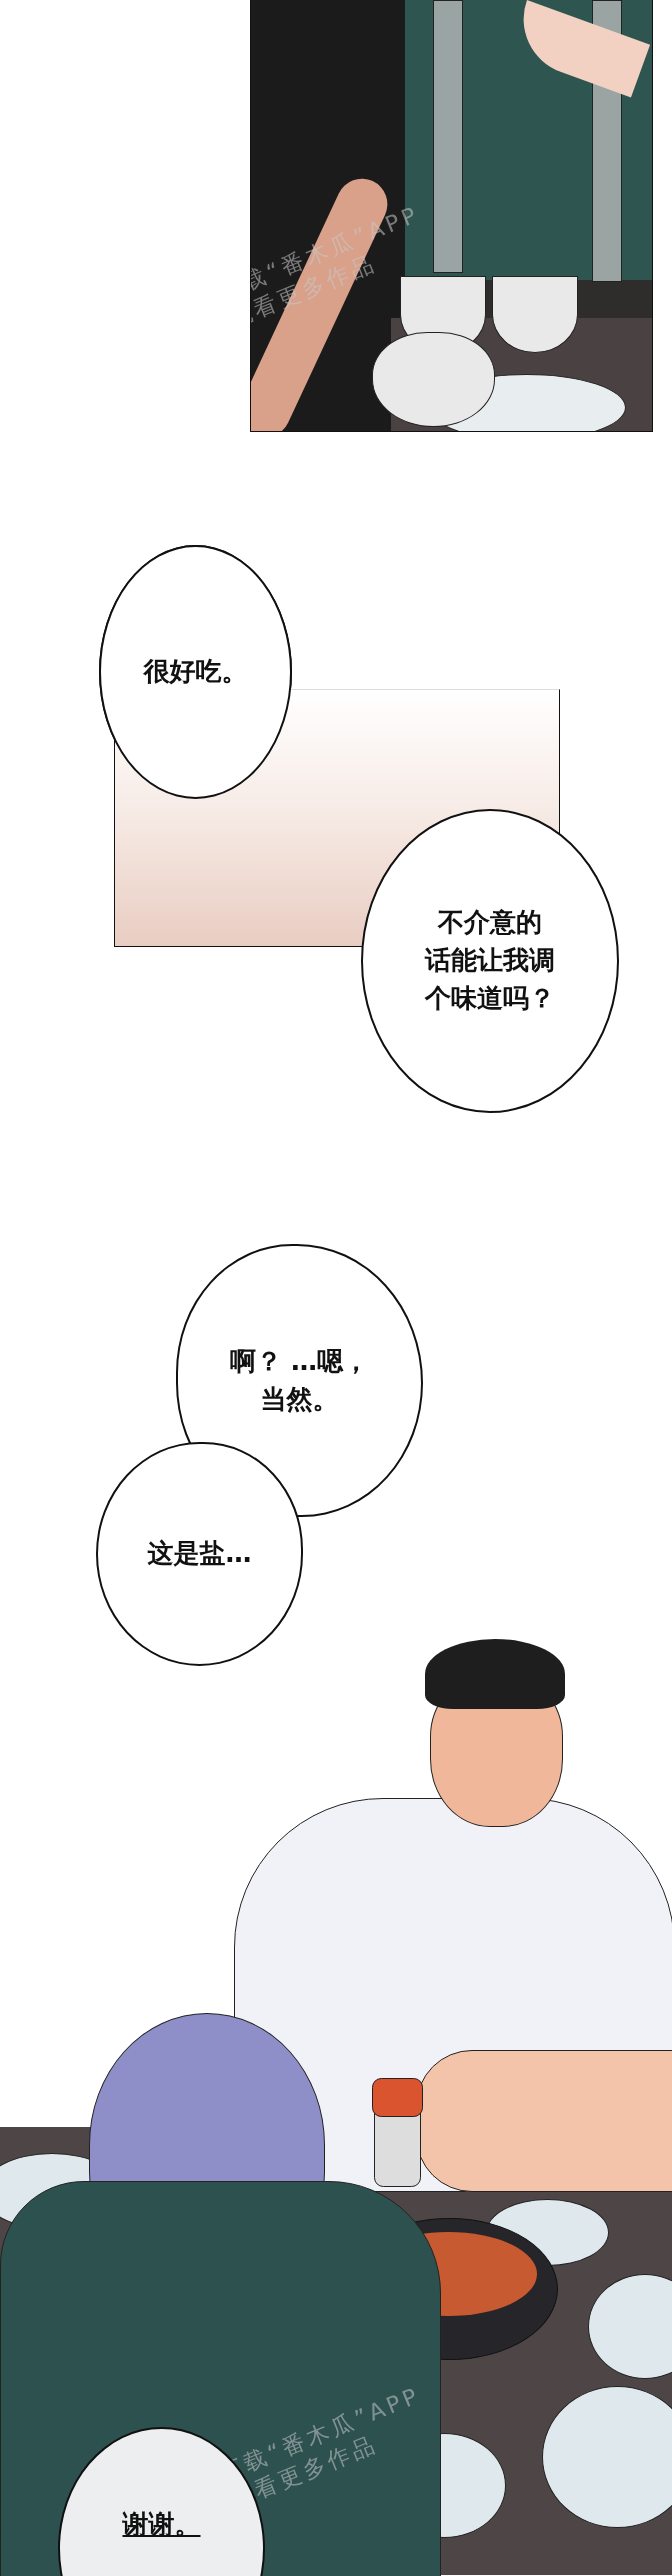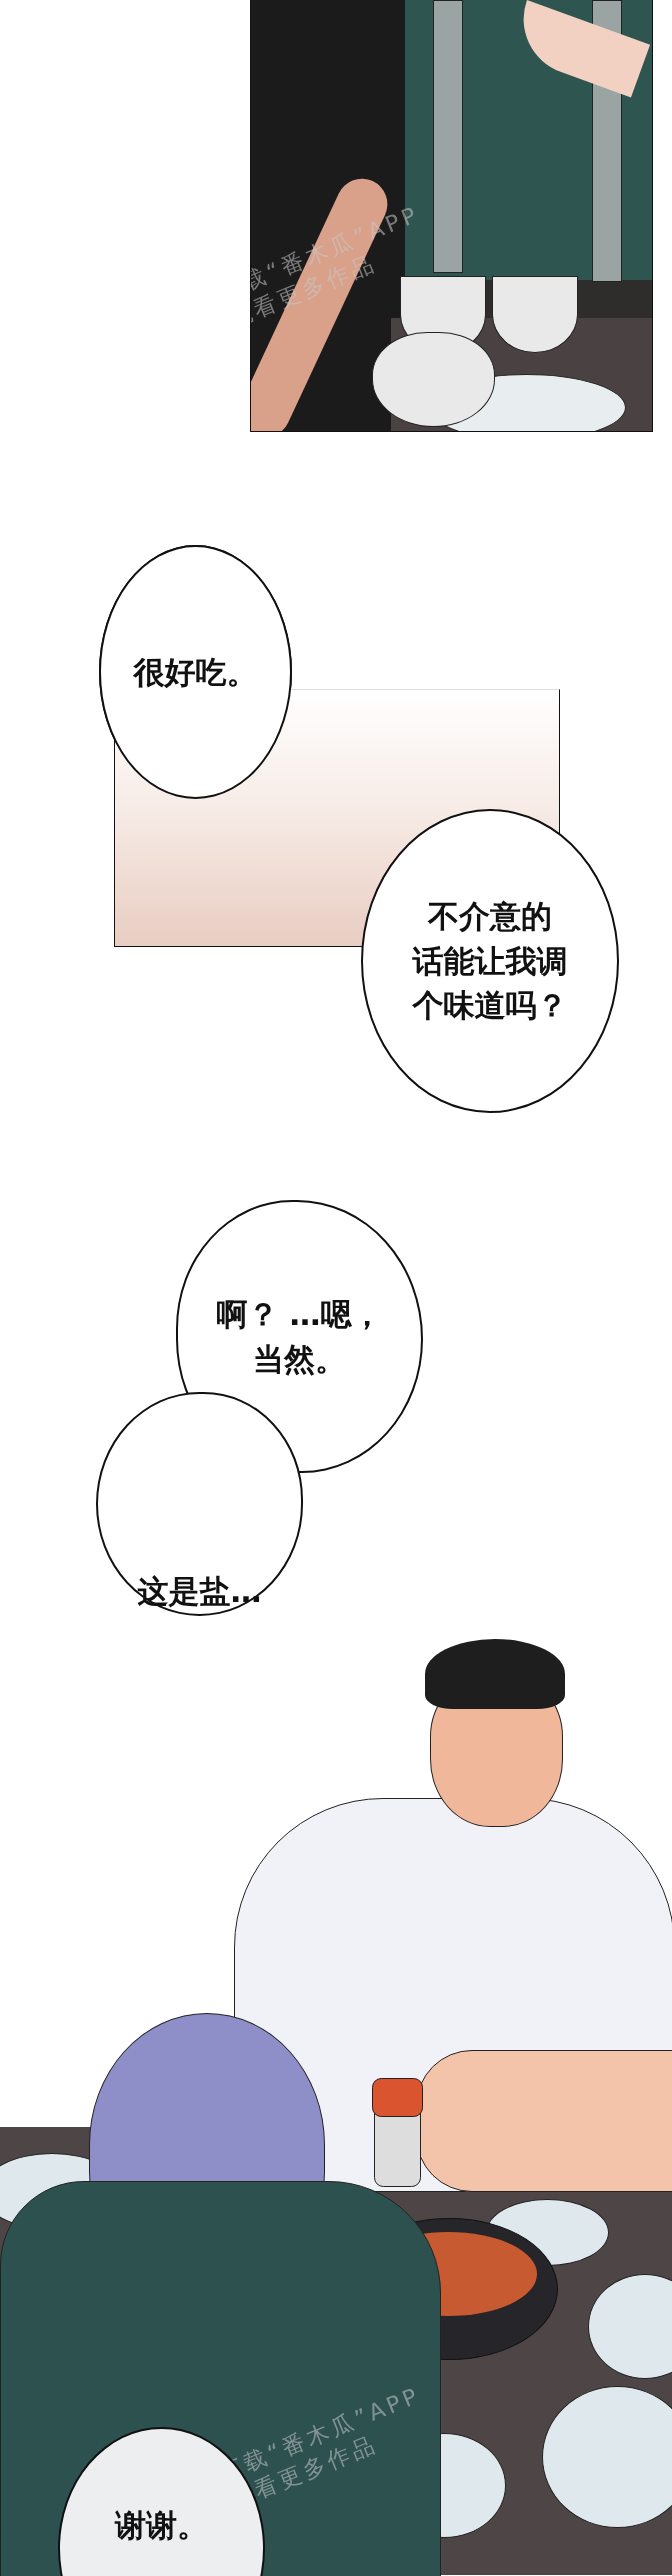--- a/index.html
+++ b/index.html
@@ -10,21 +10,21 @@
   .p1-strapL{left:182px;top:0;width:28px;height:271px;background:#9aa4a2;border:1.9px solid #222;}
   .p1-strapR{left:341px;top:0;width:28px;height:280px;background:#9aa4a2;border:1.9px solid #222;}
   .p1-arm{left:276px;top:0;width:131px;height:56px;background:#f3d1c2;border-radius:0 0 0 56px;transform:rotate(20deg);transform-origin:0 0;}
   .p1-dark{left:0;top:0;width:154px;height:432px;background:#1c1b1b;}
   .p1-skin{left:37px;top:168px;width:51px;height:280px;background:#d9a08a;border-radius:37px;transform:rotate(25deg);}
   .p1-table{left:140px;top:318px;width:263px;height:115px;background:#4a4242;}
   .p1-bowl{background:#e9e9e9;border:1.9px solid #222;border-radius:0 0 50% 50%;}
   .p1-plate{background:#e8eef0;border:1.9px solid #222;border-radius:50%;}
   .gradpanel{left:114px;top:689px;width:446px;height:258px;border:1.9px solid #111;border-top-color:#ddd;box-sizing:border-box;background:linear-gradient(#ffffff 0%,#f7ece7 45%,#e9cdc2 100%);}
   .bubble{background:#fff;border:2.3px solid #111;border-radius:50%;box-sizing:border-box;display:flex;align-items:center;justify-content:center;text-align:center;}
-  .btext{font-size:31px;font-weight:bold;color:#111;line-height:1.45;white-space:pre-line;}
+  .btext{font-size:26px;font-weight:bold;color:#111;line-height:1.45;white-space:pre-line;}
   .bottom{left:0;top:1639px;width:672px;height:937px;overflow:hidden;}
   .b-table{left:0;top:488px;width:672px;height:448px;background:#4e4646;}
   .b-shirt{left:234px;top:159px;width:439px;height:392px;background:#f1f2f7;border:1.9px solid #222;border-radius:149px 149px 18.7px 18.7px;}
   .b-head{left:430px;top:37px;width:131px;height:149px;background:#f1b79a;border:1.9px solid #222;border-radius:40% 40% 45% 45%;}
   .b-hair{left:425px;top:0;width:140px;height:70px;background:#1e1e1e;border-radius:50% 50% 20% 20%;}
   .b-bottle{left:374px;top:453px;width:45px;height:93px;background:#ddd;border:1.9px solid #222;border-radius:9.3px;}
   .b-cap{left:372px;top:439px;width:49px;height:37px;background:#d9542f;border:1.9px solid #222;border-radius:9.3px;}
   .b-hand{left:416px;top:411px;width:257px;height:140px;background:#f3c3aa;border:1.9px solid #222;border-radius:56px 0 0 56px;}
   .b-purplehead{left:89px;top:374px;width:234px;height:262px;background:#8e8fc9;border:1.9px solid #222;border-radius:50% 50% 40% 40%;}
   .b-jacket{left:0;top:542px;width:439px;height:395px;background:#2c514f;border:1.9px solid #222;border-radius:84px 112px 0 0;}
@@ -62,26 +62,26 @@
 <div class="abs bubble" style="left:99px;top:545px;width:193px;height:254px;">
   <span class="btext">很好吃。</span>
 </div>
 
 <div class="abs bubble" style="left:361px;top:809px;width:258px;height:304px;">
   <span class="btext">不介意的
 话能让我调
 个味道吗？</span>
 </div>
 
-<div class="abs bubble" style="left:176px;top:1200px;width:247px;height:273px;border-radius:48% 52% 50% 50%;">
+<div class="abs bubble" style="left:176px;top:1244px;width:247px;height:273px;border-radius:48% 52% 50% 50%;">
   <span class="btext">啊？ …嗯，
 当然。</span>
 </div>
 
-<div class="abs bubble" style="left:96px;top:1392px;width:207px;height:224px;border-radius:50% 48% 50% 50%;align-items:flex-end;">
+<div class="abs bubble" style="left:96px;top:1442px;width:207px;height:224px;border-radius:50% 48% 50% 50%;">
   <span class="btext">这是盐…</span>
 </div>
 
 <div class="abs bottom">
   <div class="abs b-table"></div>
   <div class="abs b-shirt"></div>
   <div class="abs b-head"></div>
   <div class="abs b-hair"></div>
   <div class="abs b-hand"></div>
   <div class="abs b-bottle"></div>
@@ -93,15 +93,15 @@
   <div class="abs b-plate" style="left:383px;top:794px;width:121px;height:103px;"></div>
   <div class="abs b-pot"></div>
   <div class="abs b-soup"></div>
   <div class="abs b-purplehead"></div>
   <div class="abs b-jacket"></div>
   <div class="abs watermark" style="left:215px;top:822px;">下载“番木瓜”APP
 观看更多作品</div>
 </div>
 
 <div class="abs bubble" style="left:58px;top:2427px;width:207px;height:243px;background:#eceef0;">
-  <span class="btext" style="margin-top:-47px;">谢谢。</span>
+  <span class="btext" style="margin-top:-47px;text-decoration:underline;">谢谢。</span>
 </div>
 
 
 </body></html>

